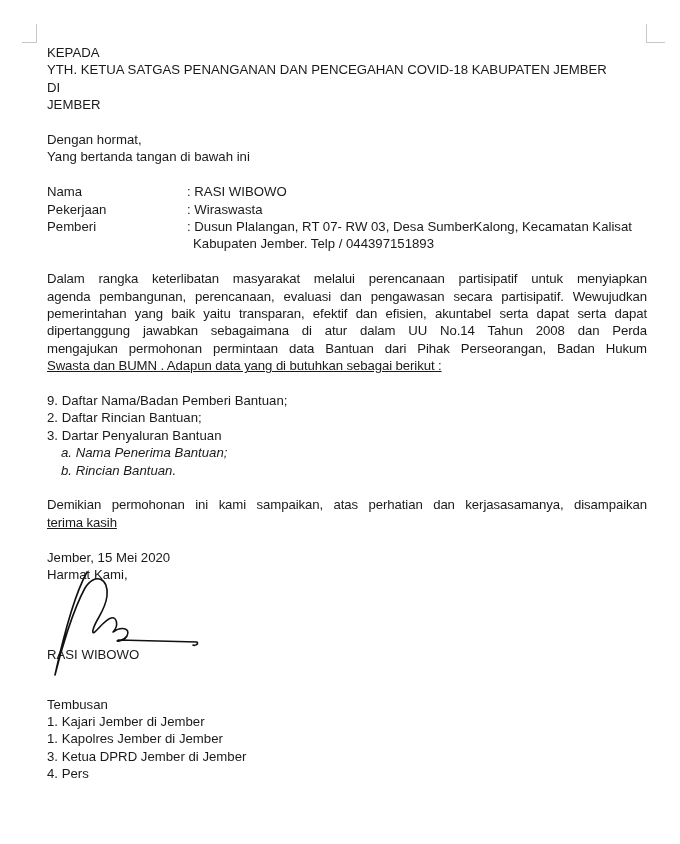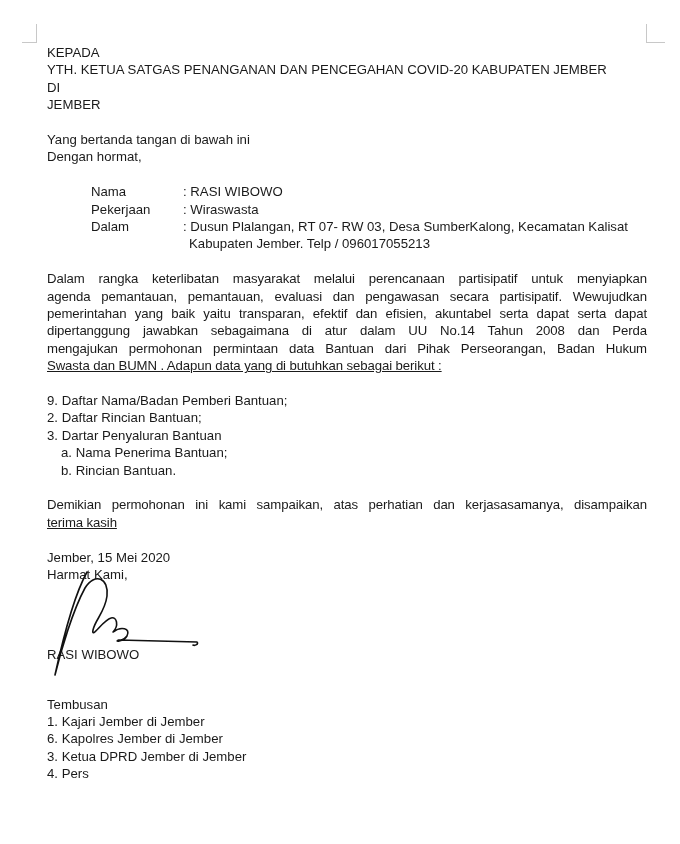--- a/index.html
+++ b/index.html
@@ -7,75 +7,75 @@
       font-family: "Liberation Sans", "DejaVu Sans", sans-serif; color: #1a1a1a; }
     .page { position: absolute; left: 0; top: 0; width: 680px; height: 748px; background: #fff; }
     .corner-tl { position: absolute; left: 22px; top: 24px; width: 14px; height: 18px;
       border-right: 1px solid #c8c8c8; border-bottom: 1px solid #c8c8c8; }
     .corner-tr { position: absolute; left: 646px; top: 24px; width: 18px; height: 18px;
       border-left: 1px solid #c8c8c8; border-bottom: 1px solid #c8c8c8; }
     .content { position: absolute; left: 47px; top: 44px; width: 600px; font-size: 13.2px; line-height: 17.4px; }
     .line { white-space: nowrap; }
     .gap { height: 17.4px; }
     .field-row { display: flex; }
-    .field-label { width: 92px; flex: none; margin-left: 44px; }
-    .field-value { flex: 1; }
+    .field-label { width: 92px; flex: none; }
+    .field-value { flex: 1; margin-left: 48px; }
     .field-value .cont { padding-left: 6px; }
     .justify { text-align: justify; letter-spacing: -0.1px; }
     .justify span { display: block; text-align: justify; text-align-last: justify; }
     .justify span.last { text-align-last: left; text-decoration: underline; }
-    .sub { padding-left: 14px; }
+    .sub { padding-left: 14px; font-style: italic; }
     .sig-block { position: relative; height: 104px; }
     .signature { position: absolute; left: 0; top: -14px; width: 160px; height: 110px; }
     .sig-name { position: absolute; left: 0; top: 62px; }
   </style>
 </head>
 <body>
 
 <div class="page">
   <div class="corner-tl"></div>
   <div class="corner-tr"></div>
 
   <div class="content">
     <div>
       <div class="line">KEPADA</div>
-      <div class="line">YTH. KETUA SATGAS PENANGANAN DAN PENCEGAHAN COVID-20 KABUPATEN JEMBER</div>
+      <div class="line">YTH. KETUA SATGAS PENANGANAN DAN PENCEGAHAN COVID-18 KABUPATEN JEMBER</div>
       <div class="line">DI</div>
       <div class="line">JEMBER</div>
     </div>
     <div class="gap"></div>
 
     <div>
+      <div class="line">Dengan hormat,</div>
       <div class="line">Yang bertanda tangan di bawah ini</div>
-      <div class="line">Dengan hormat,</div>
     </div>
     <div class="gap"></div>
 
     <div>
       <div class="field-row">
         <div class="field-label">Nama</div>
         <div class="field-value">: RASI WIBOWO</div>
       </div>
       <div class="field-row">
         <div class="field-label">Pekerjaan</div>
         <div class="field-value">: Wiraswasta</div>
       </div>
       <div class="field-row">
-        <div class="field-label">Dalam</div>
+        <div class="field-label">Pemberi</div>
         <div class="field-value">
           <div class="line">: Dusun Plalangan, RT 07- RW 03, Desa SumberKalong, Kecamatan Kalisat</div>
-          <div class="line cont">Kabupaten Jember. Telp / 096017055213</div>
+          <div class="line cont">Kabupaten Jember. Telp / 044397151893</div>
         </div>
       </div>
     </div>
     <div class="gap"></div>
 
     <div class="justify">
       <span>Dalam rangka keterlibatan masyarakat melalui perencanaan partisipatif untuk menyiapkan</span>
-      <span>agenda pemantauan, pemantauan, evaluasi dan pengawasan secara partisipatif. Wewujudkan</span>
+      <span>agenda pembangunan, perencanaan, evaluasi dan pengawasan secara partisipatif. Wewujudkan</span>
       <span>pemerintahan yang baik yaitu transparan, efektif dan efisien, akuntabel serta dapat serta dapat</span>
       <span>dipertanggung jawabkan sebagaimana di atur dalam UU No.14 Tahun 2008 dan Perda</span>
       <span>mengajukan permohonan permintaan data Bantuan dari Pihak Perseorangan, Badan Hukum</span>
       <span class="last">Swasta dan BUMN .  Adapun data yang di butuhkan sebagai berikut :</span>
     </div>
     <div class="gap"></div>
 
     <div>
       <div class="line">9. Daftar Nama/Badan Pemberi Bantuan;</div>
       <div class="line">2. Daftar Rincian Bantuan;</div>
@@ -99,18 +99,18 @@
         <svg class="signature" viewBox="0 0 160 110">
           <path d="M40 2 C 30 20, 20 50, 8 105 C 14 80, 26 40, 38 18 C 48 2, 62 8, 60 26 C 58 42, 48 50, 46 60 C 44 70, 56 50, 64 48 C 70 46, 72 56, 66 62 C 74 56, 84 58, 80 66 C 76 72, 66 72, 72 70 L 150 72 C 152 74, 148 76, 146 75" fill="none" stroke="#111" stroke-width="1.6" stroke-linecap="round" stroke-linejoin="round"></path>
         </svg>
       </div>
     </div>
     <div class="gap" style="height:8px"></div>
 
     <div>
       <div class="line">Tembusan</div>
       <div class="line">1. Kajari Jember di Jember</div>
-      <div class="line">6. Kapolres Jember di Jember</div>
+      <div class="line">1. Kapolres Jember di Jember</div>
       <div class="line">3. Ketua DPRD Jember di Jember</div>
       <div class="line">4. Pers</div>
     </div>
   </div>
 </div>
 
 </body></html>

